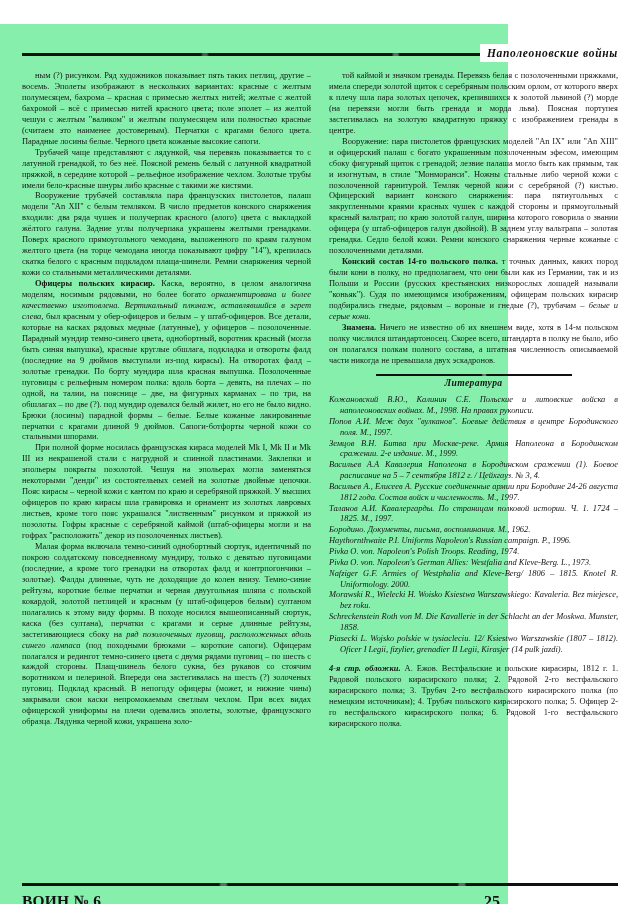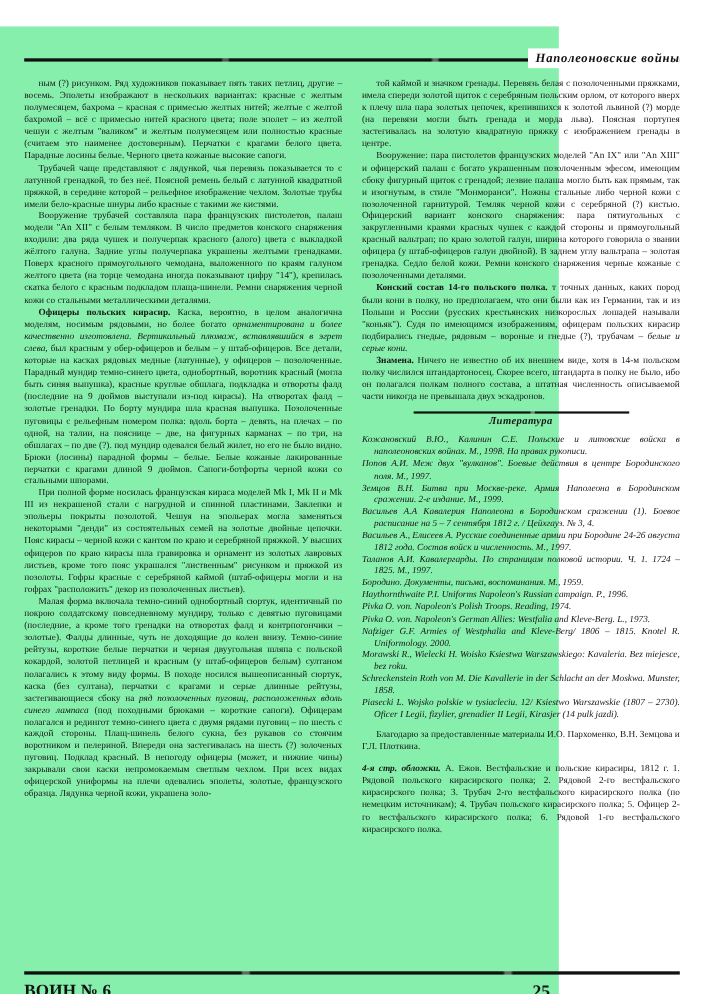--- a/index.html
+++ b/index.html
@@ -190,31 +190,30 @@
     <div class="lit-sep"></div>
     <div class="lit-title">Литература</div>
 
     <div class="bib">
       <p>Кожановский В.Ю., Калинин С.Е. Польские и литовские войска в наполеоновских войнах. М., 1998. На правах рукописи.</p>
       <p>Попов А.И. Меж двух "вулканов". Боевые действия в центре Бородинского поля. М., 1997.</p>
       <p>Земцов В.Н. Битва при Москве-реке. Армия Наполеона в Бородинском сражении. 2-е издание. М., 1999.</p>
       <p>Васильев А.А Кавалерия Наполеона в Бородинском сражении (1). Боевое расписание на 5 – 7 сентября 1812 г. / Цейхгауз. № 3, 4.</p>
       <p>Васильев А., Елисеев А. Русские соединенные армии при Бородине 24-26 августа 1812 года. Состав войск и численность. М., 1997.</p>
       <p>Таланов А.И. Кавалергарды. По страницам полковой истории. Ч. 1. 1724 – 1825. М., 1997.</p>
-      <p>Бородино. Документы, письма, воспоминания. М., 1959.</p>
+      <p>Бородино. Документы, письма, воспоминания. М., 1962.</p>
       <p>Haythornthwaite P.I. Uniforms Napoleon's Russian campaign. P., 1996.</p>
       <p>Pivka O. von. Napoleon's Polish Troops. Reading, 1974.</p>
       <p>Pivka O. von. Napoleon's German Allies: Westfalia and Kleve-Berg. L., 1973.</p>
       <p>Nafziger G.F. Armies of Westphalia and Kleve-Berg/ 1806 – 1815. Knotel R. Uniformology. 2000.</p>
       <p>Morawski R., Wielecki H. Woisko Ksiestwa Warszawskiego: Kavaleria. Bez miejesce, bez roku.</p>
       <p>Schreckenstein Roth von M. Die Kavallerie in der Schlacht an der Moskwa. Munster, 1858.</p>
-      <p>Piasecki L. Wojsko polskie w tysiacleciu. 12/ Ksiestwo Warszawskie (1807 – 2730). Oficer I Legii, fizylier, grenadier II Legii, Kirasjer (14 pulk jazdi).</p>
+      <p>Piasecki L. Wojsko polskie w tysiacleciu. 12/ Ksiestwo Warszawskie (1807 – 1812). Oficer I Legii, fizylier, grenadier II Legii, Kirasjer (14 pulk jazdi).</p>
     </div>
 
-    <div class="thanks">Благодарю за предоставленные материалы И.О. Пархоменко, В.Н. Земцова и Г.Л. Плоткина.</div>
 
     <div class="cover-note"><span class="lead">4-я стр. обложки.</span><span> А. Ежов. Вестфальские и польские кирасиры, 1812 г. 1. Рядовой польского кирасирского полка; 2. Рядовой 2-го вестфальского кирасирского полка; 3. Трубач 2-го вестфальского кирасирского полка (по немецким источникам); 4. Трубач польского кирасирского полка; 5. Офицер 2-го вестфальского кирасирского полка; 6. Рядовой 1-го вестфальского кирасирского полка.</span></div>
   </div>
 
   <div class="foot-rule"></div>
   <div class="foot-left">ВОИН № 6</div>
   <div class="foot-right">25</div>
 
 </div>
 

